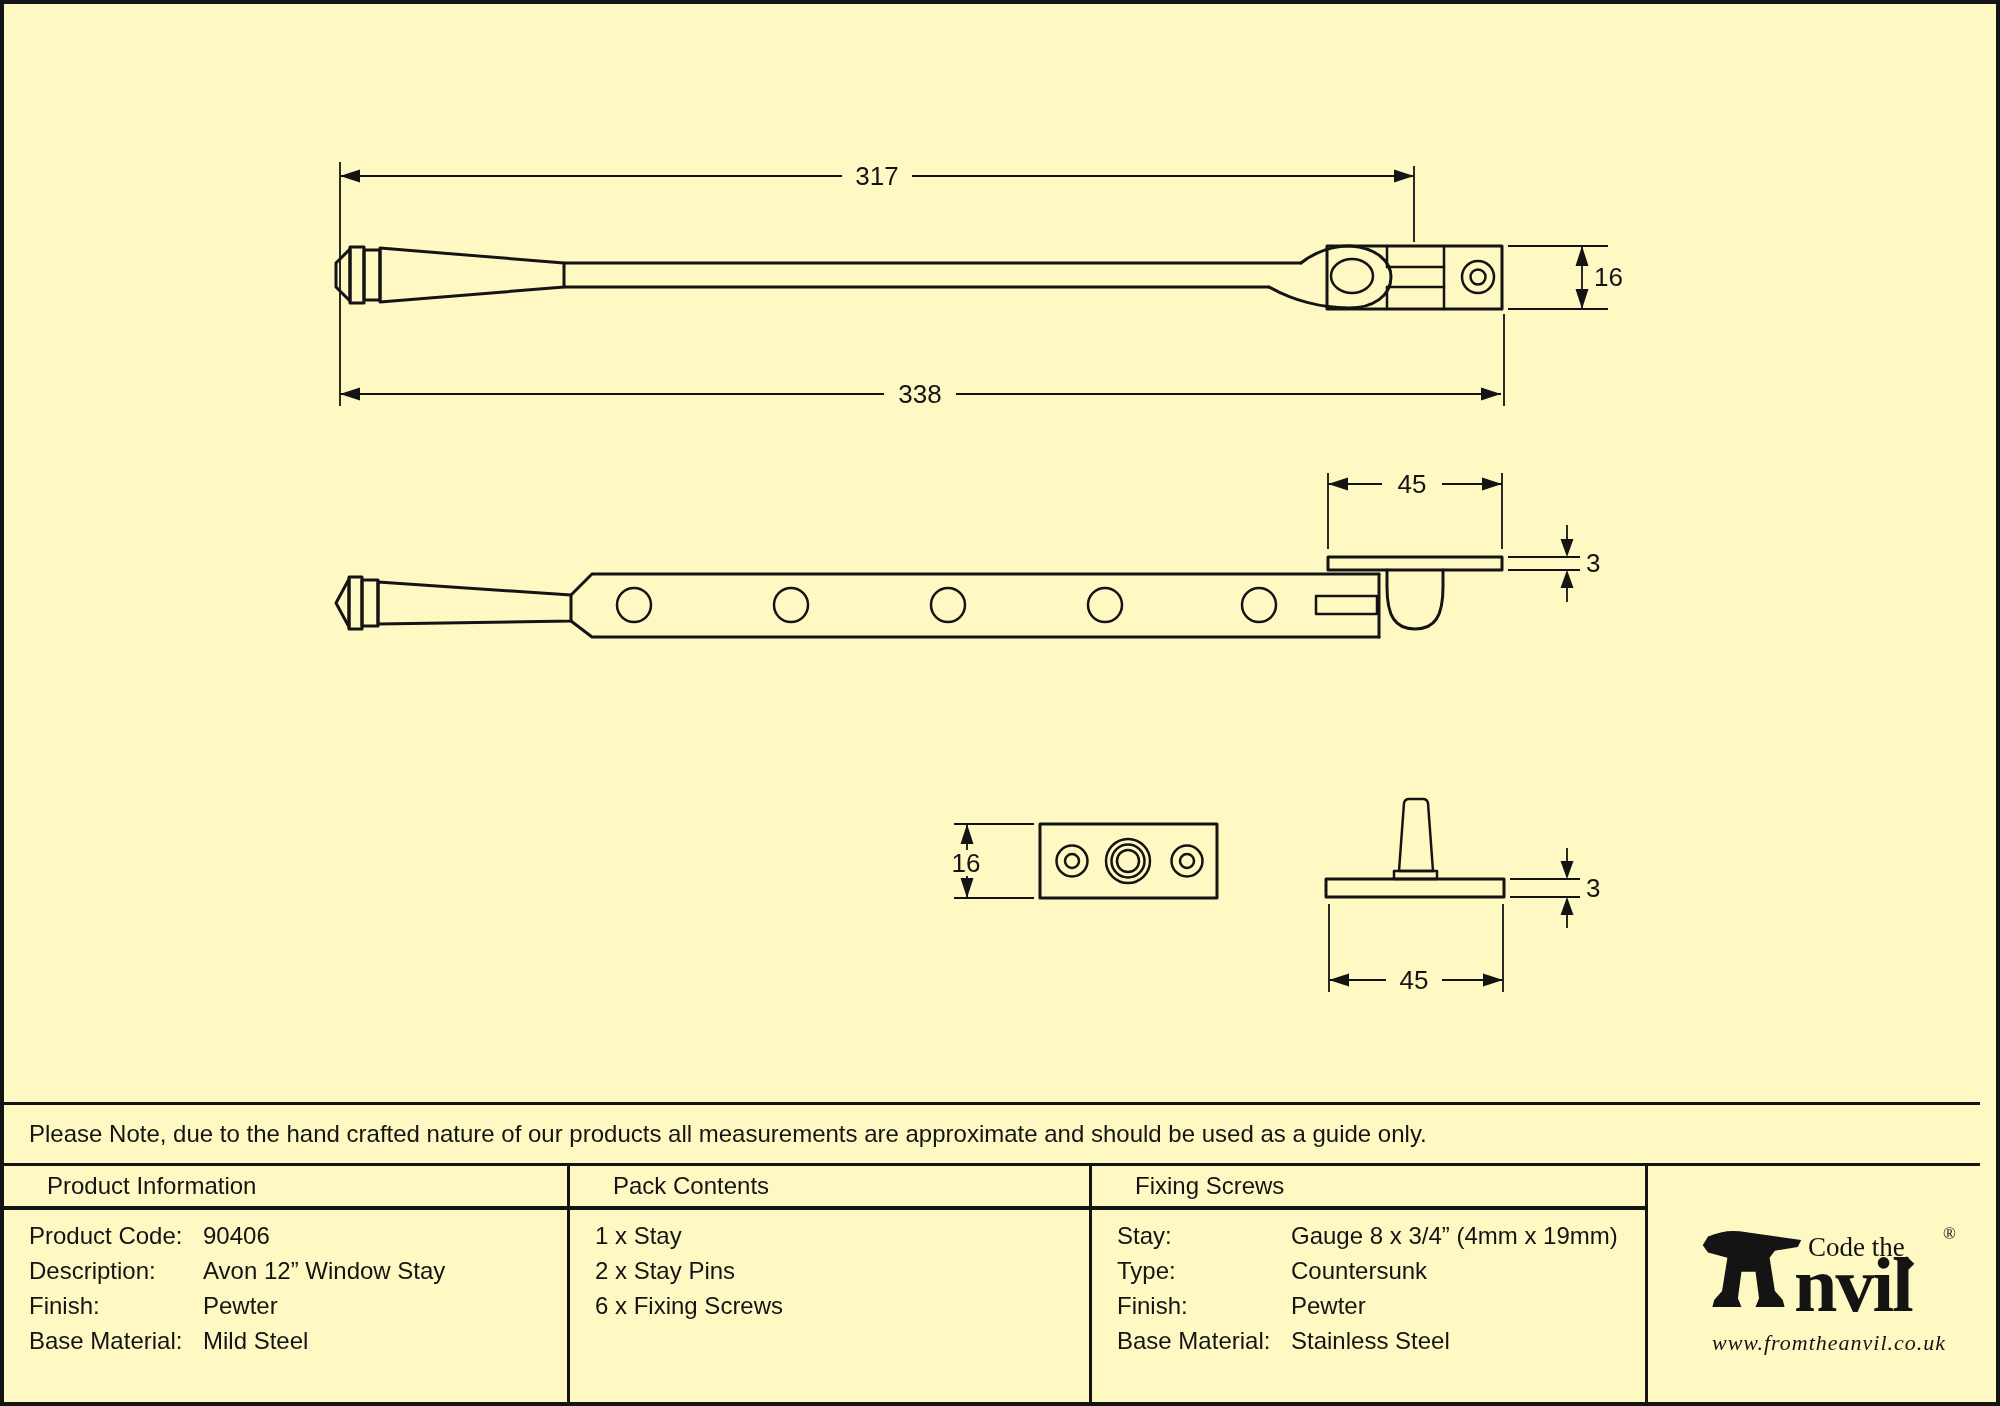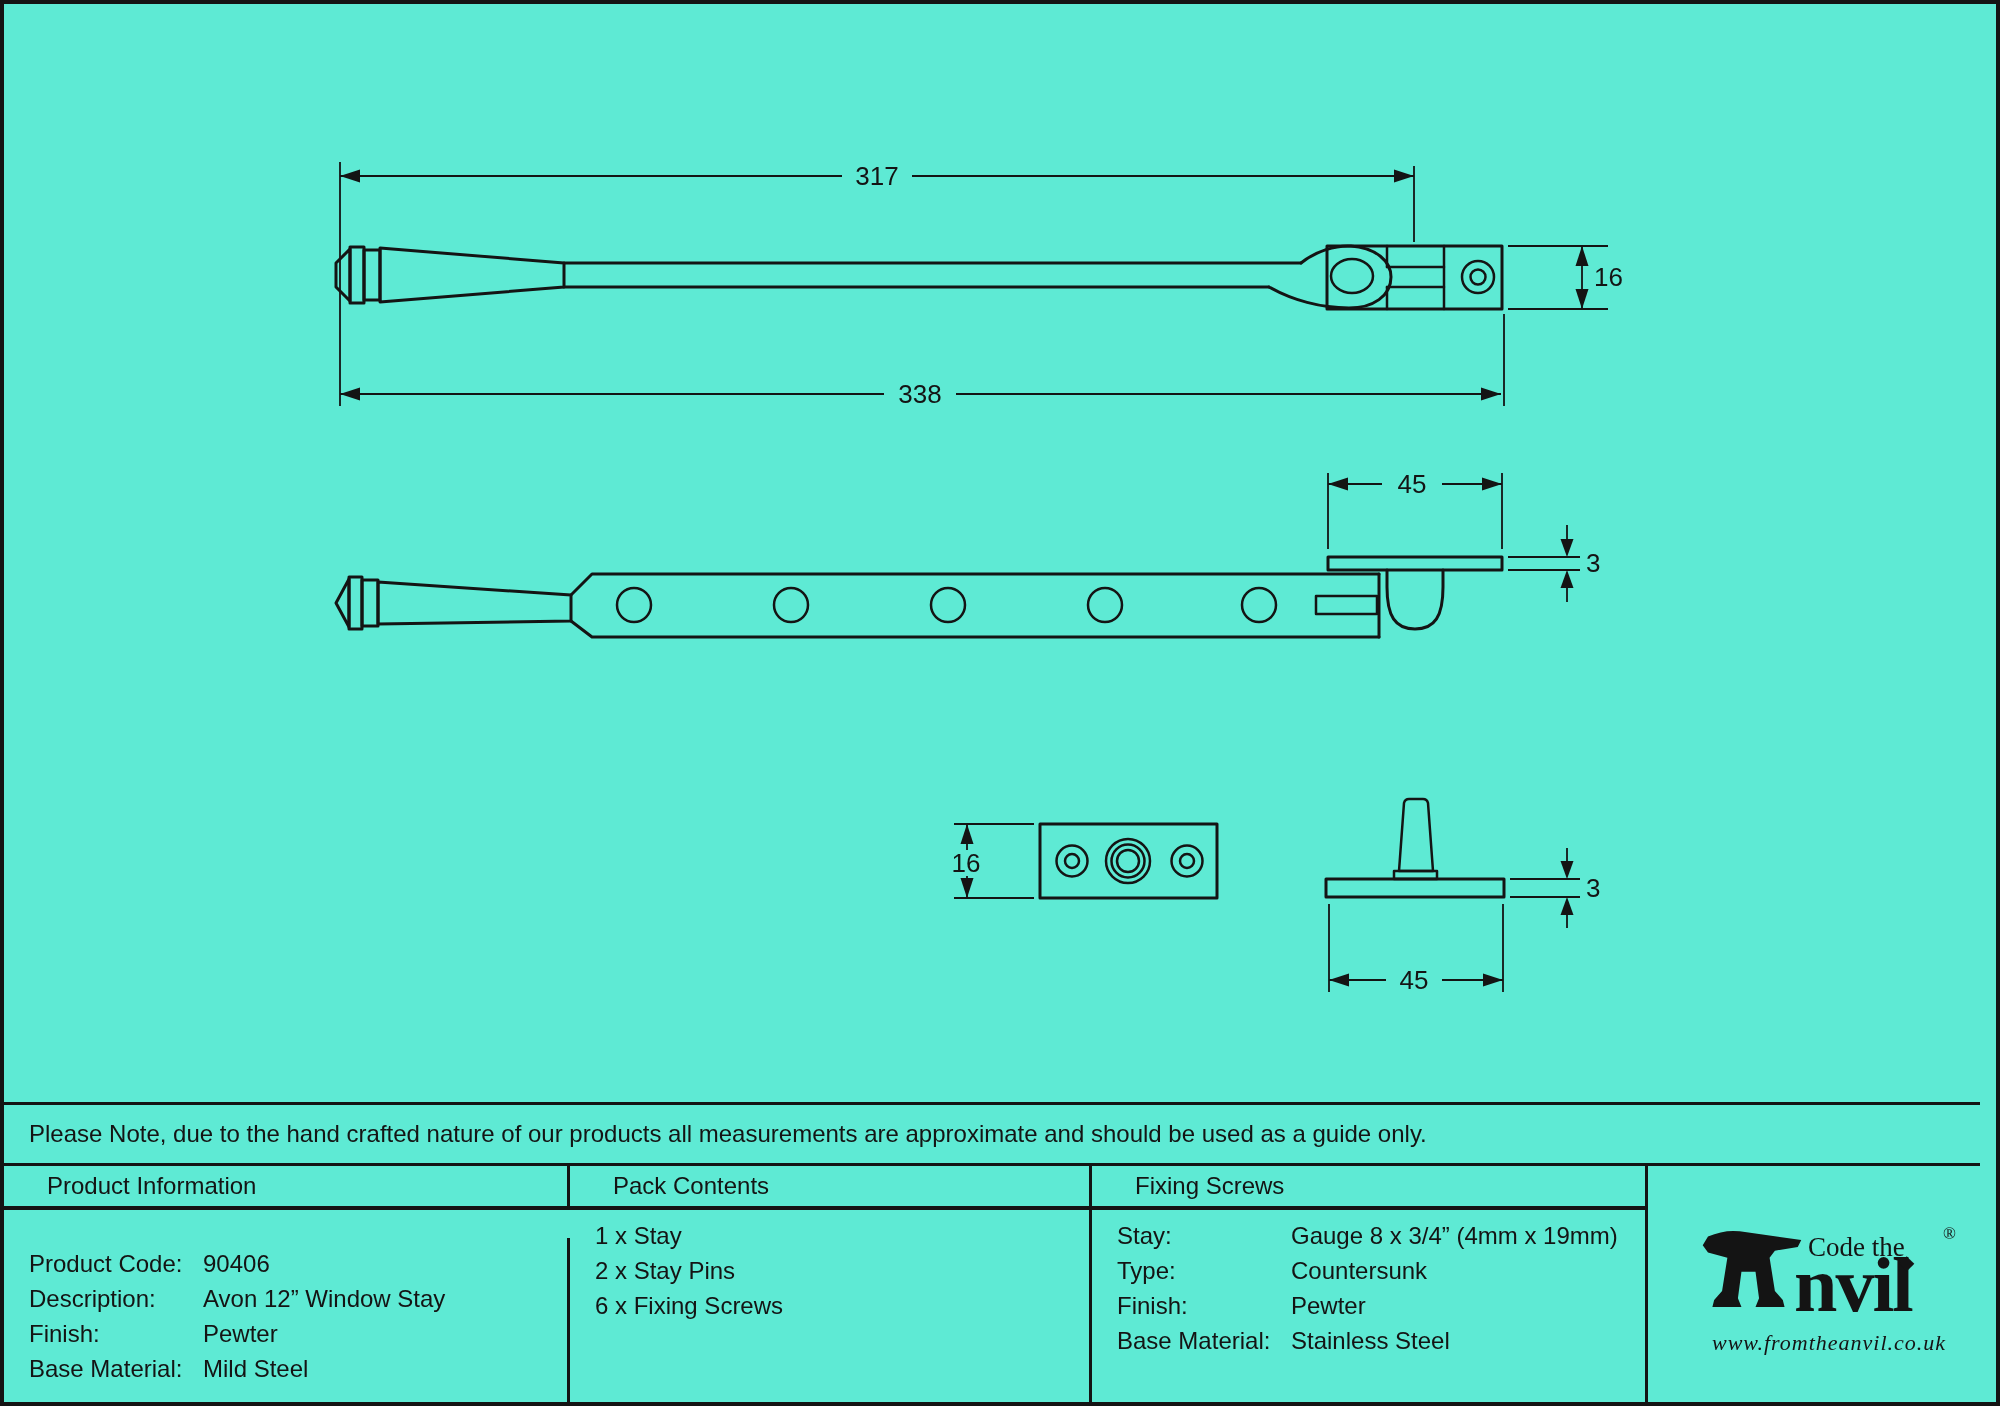--- a/index.html
+++ b/index.html
@@ -1,19 +1,19 @@
 <!DOCTYPE html>
 <html><head>
 <meta charset="utf-8">
 <style>
   html,body{margin:0;padding:0;background:#888;}
   .page{
     position:relative;
     width:2000px;height:1406px;
-    background:#5eead4;
+    background:#fef9c3;
     border:4px solid #141414;
     box-sizing:border-box;
     font-family:"Liberation Sans",sans-serif;
     color:#141414;
     overflow:hidden;
   }
   svg.drawing{position:absolute;left:0;top:0;}
   svg.drawing .part{fill:none;stroke:#141414;stroke-width:3;stroke-linejoin:round;stroke-linecap:round;}
   svg.drawing .thin{stroke-width:2.5;}
   svg.drawing .dim{fill:none;stroke:#141414;stroke-width:1.8;}
@@ -194,21 +194,21 @@
     <div class="hcell" style="grid-column:1;grid-row:1;">
       <span>Product Information</span>
     </div>
     <div class="hcell" style="grid-column:2;grid-row:1;">
       <span>Pack Contents</span>
     </div>
     <div class="hcell" style="grid-column:3;grid-row:1;">
       <span>Fixing Screws</span>
     </div>
 
-    <div class="bcell" style="grid-column:1;grid-row:2;margin-top:28px;">
+    <div class="bcell" style="grid-column:1;grid-row:2;">
       <div class="kv-row">
         <span class="kv-label">Product Code:</span>
         <span>90406</span>
       </div>
       <div class="kv-row">
         <span class="kv-label">Description:</span>
         <span>Avon 12” Window Stay</span>
       </div>
       <div class="kv-row">
         <span class="kv-label">Finish:</span>

